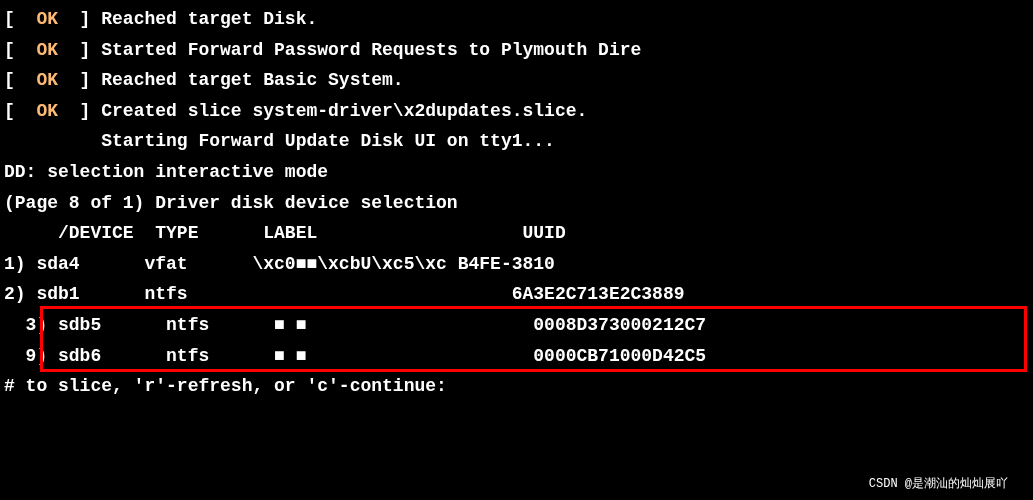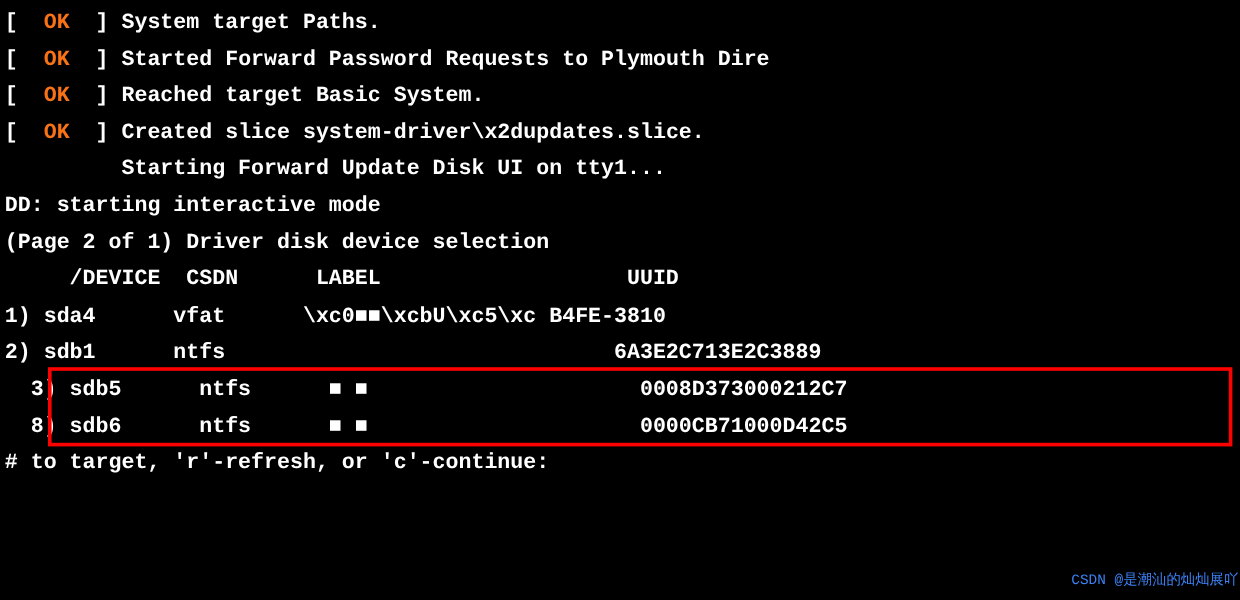--- a/index.html
+++ b/index.html
@@ -10,51 +10,51 @@
       font-size: 18px;
       font-weight: bold;
       line-height: 1.7;
       width: 1033px;
       height: 500px;
       overflow: hidden;
       position: relative;
       padding: 4px 0 0 4px;
     }
     .line { white-space: pre; }
-    .ok { color: #f97316; }
+    .ok { color: #fdba74; }
     .highlight-box {
       position: absolute;
       border: 3px solid #f00;
       left: 40px;
       top: 306px;
       width: 987px;
       height: 66px;
       pointer-events: none;
     }
     .watermark {
       position: absolute;
-      right: 1px;
+      right: 25px;
       bottom: 6px;
-      color: #3b82f6;
+      color: #ffffff;
       font-size: 12px;
       font-weight: normal;
     }
   </style>
 </head>
 <body>
 
-<div class="line"><span>[  </span><span class="ok">OK</span><span>  ] System target Paths.</span></div>
+<div class="line"><span>[  </span><span class="ok">OK</span><span>  ] Reached target Disk.</span></div>
 <div class="line"><span>[  </span><span class="ok">OK</span><span>  ] Started Forward Password Requests to Plymouth Dire</span></div>
 <div class="line"><span>[  </span><span class="ok">OK</span><span>  ] Reached target Basic System.</span></div>
 <div class="line"><span>[  </span><span class="ok">OK</span><span>  ] Created slice system-driver\x2dupdates.slice.</span></div>
 <div class="line">         Starting Forward Update Disk UI on tty1...</div>
-<div class="line">DD: starting interactive mode</div>
+<div class="line">DD: selection interactive mode</div>
 <div class="line"></div>
-<div class="line">(Page 2 of 1) Driver disk device selection</div>
-<div class="line">     /DEVICE  CSDN      LABEL                   UUID</div>
+<div class="line">(Page 8 of 1) Driver disk device selection</div>
+<div class="line">     /DEVICE  TYPE      LABEL                   UUID</div>
 <div class="line">1) sda4      vfat      \xc0■■\xcbU\xc5\xc B4FE-3810</div>
 <div class="line">2) sdb1      ntfs                              6A3E2C713E2C3889</div>
 <div class="line">  3) sdb5      ntfs      ■ ■                     0008D373000212C7</div>
-<div class="line">  8) sdb6      ntfs      ■ ■                     0000CB71000D42C5</div>
-<div class="line"># to target, 'r'-refresh, or 'c'-continue:</div>
+<div class="line">  9) sdb6      ntfs      ■ ■                     0000CB71000D42C5</div>
+<div class="line"># to slice, 'r'-refresh, or 'c'-continue:</div>
 
 <div class="highlight-box"></div>
 <div class="watermark">CSDN @是潮汕的灿灿展吖</div>
 
 </body></html>

